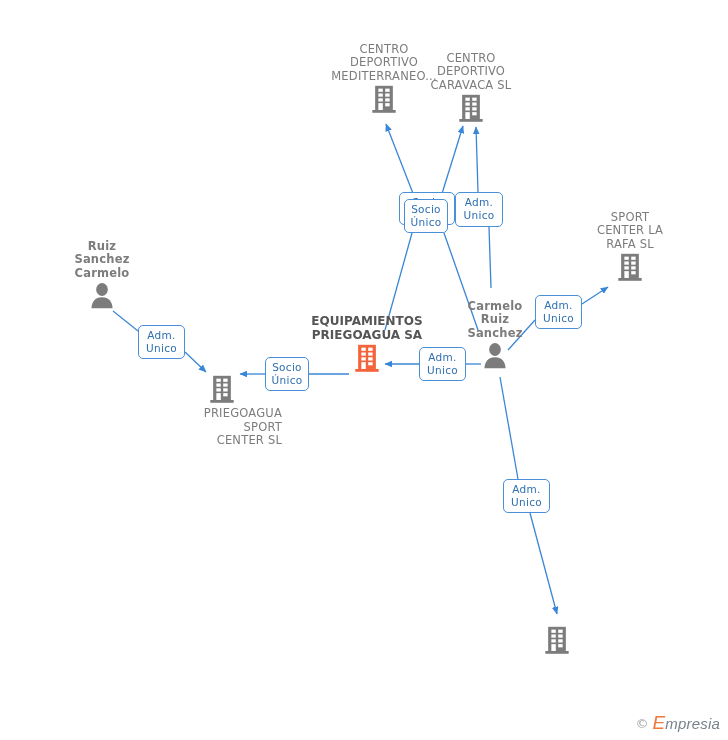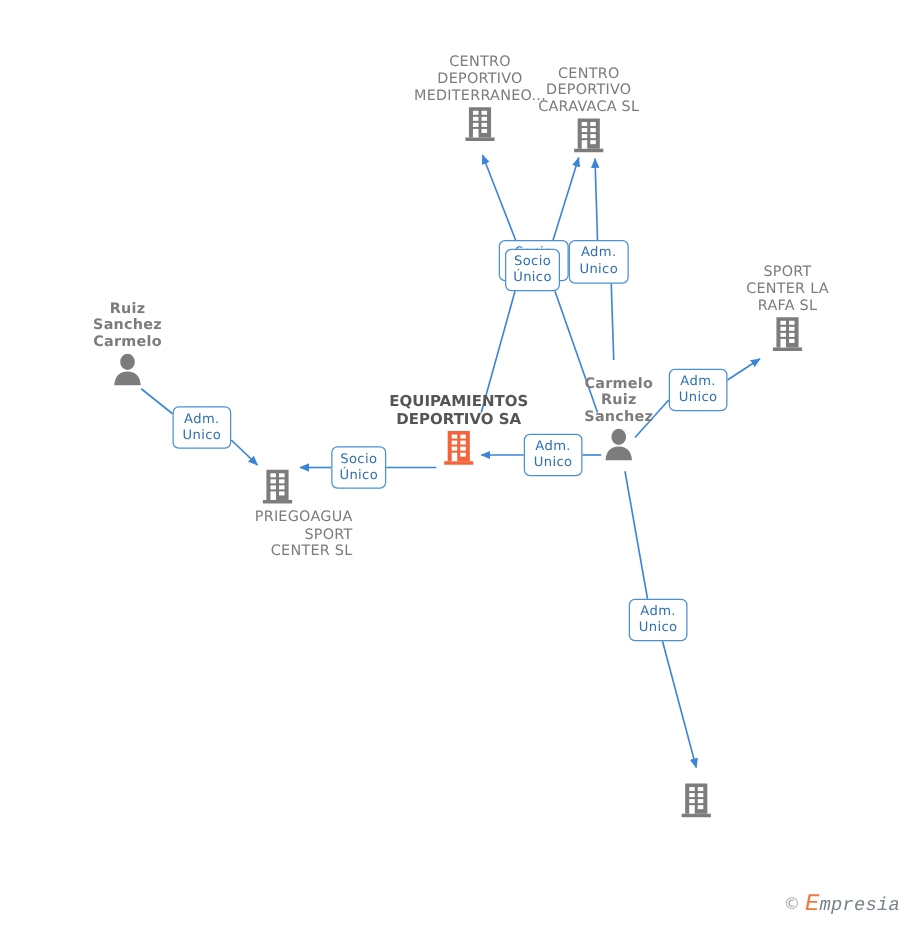--- a/index.html
+++ b/index.html
@@ -80,21 +80,21 @@
     display: flex;
     align-items: center;
     gap: 4px;
     opacity: 0.95;
   }
   #watermark .copy {
     font-size: 13px;
     color: #9a9a9a;
   }
   #watermark .brand {
-    font-family: Liberation Mono, monospace;
+    font-family: Liberation Sans, sans-serif;
     font-style: italic;
     font-size: 15px;
     color: #6f7b84;
     letter-spacing: 0.2px;
   }
   #watermark .brand .cap {
     color: #ef7233;
     font-size: 19px;
   }
 </style>
@@ -193,21 +193,21 @@
 Carmelo</div>
         <div style="height: 30px;">
           <svg viewBox="0 0 32 34" width="26" height="28" class="glyph">
             <ellipse cx="16" cy="9" rx="7.2" ry="8" fill="#7c7c7c"></ellipse>
             <path d="M16 18.5 C7.5 18.5 3.4 24 3.0 32 L29 32 C28.6 24 24.5 18.5 16 18.5 Z" fill="#7c7c7c"></path>
           </svg>
         </div>
       </div>
       <div class="node company focus label-above" style="left: 367px; top: 314px;">
         <div class="label">EQUIPAMIENTOS
-DEPORTIVO SA</div>
+PRIEGOAGUA SA</div>
         <div style="height: 30px;">
           <svg viewBox="0 0 32 36" width="26" height="29" class="glyph">
             <rect x="5" y="1" width="22" height="30" fill="#F4633A"></rect>
             <rect x="1.5" y="31" width="29" height="3.5" fill="#F4633A"></rect>
             <rect x="9" y="4.5" width="5.5" height="4" fill="#ffffff"></rect>
             <rect x="17.5" y="4.5" width="5.5" height="4" fill="#ffffff"></rect>
             <rect x="9" y="10.5" width="5.5" height="4" fill="#ffffff"></rect>
             <rect x="17.5" y="10.5" width="5.5" height="4" fill="#ffffff"></rect>
             <rect x="9" y="16.5" width="5.5" height="4" fill="#ffffff"></rect>
             <rect x="17.5" y="16.5" width="5.5" height="4" fill="#ffffff"></rect>

